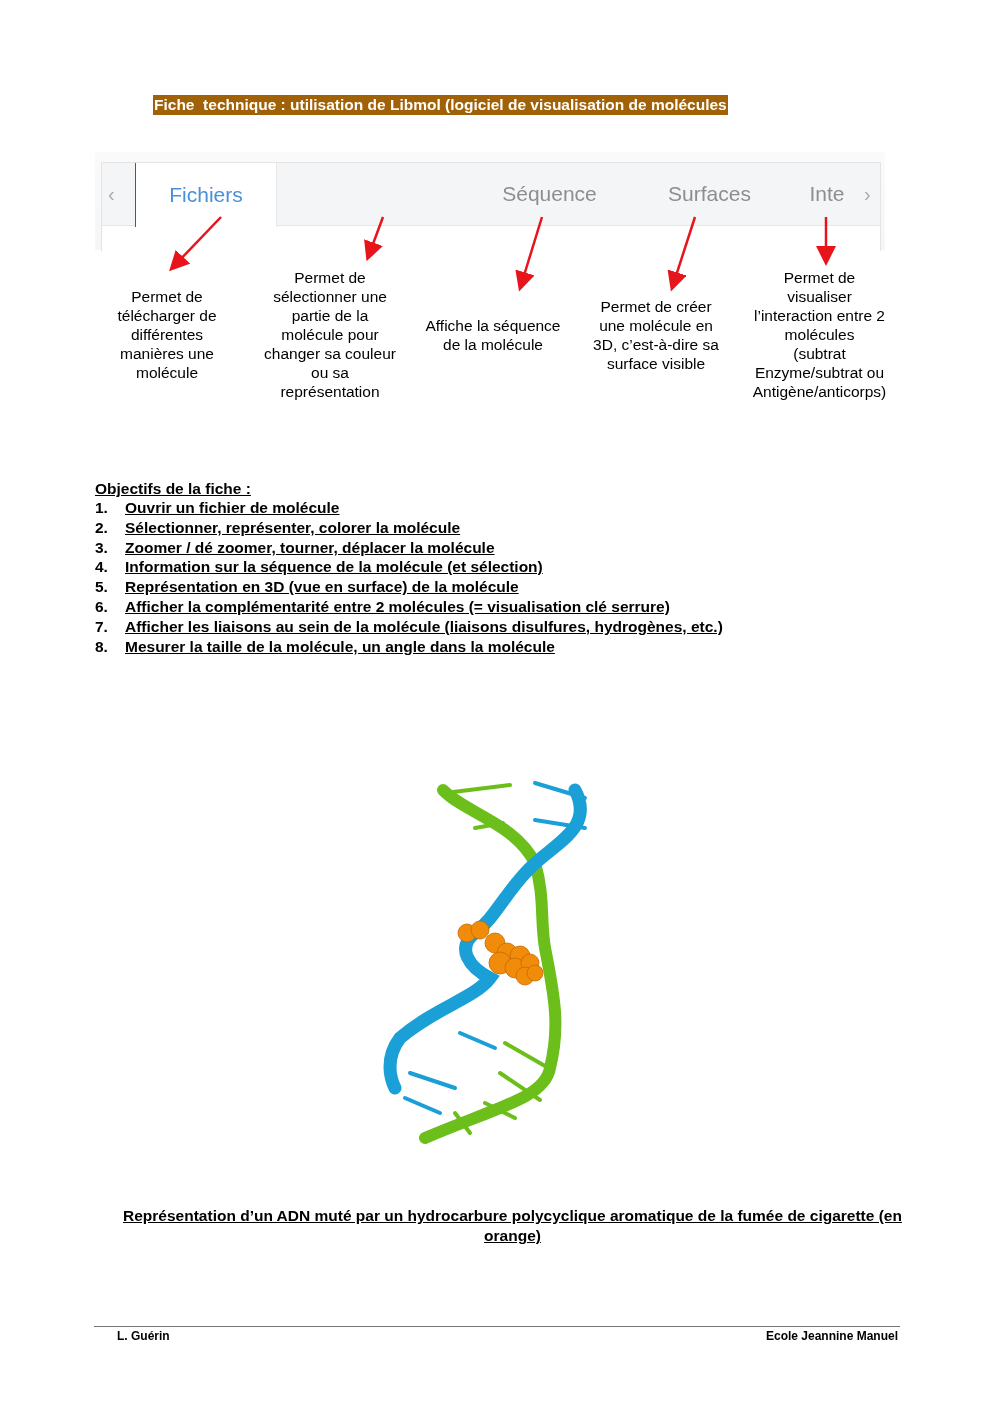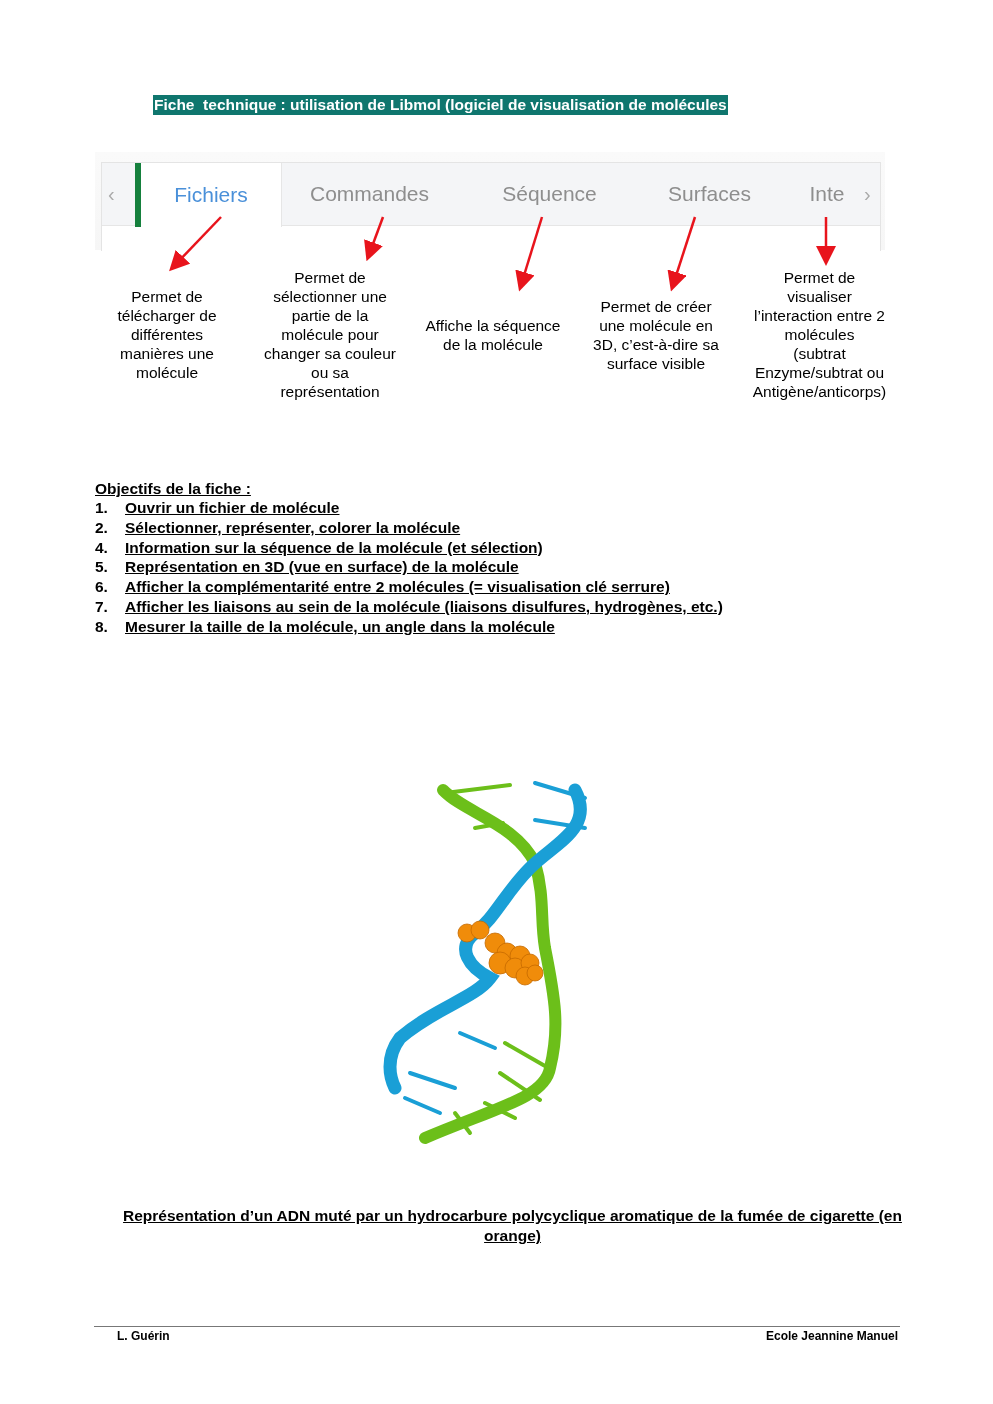--- a/index.html
+++ b/index.html
@@ -1,22 +1,22 @@
 <!DOCTYPE html>
 <html><head>
 <meta charset="utf-8">
 <style>
   html, body { margin:0; padding:0; background:#fff; }
   body { width:993px; height:1404px; position:relative; overflow:hidden; font-family:"Liberation Sans", sans-serif; color:#000; }
-  .title { position:absolute; left:153px; top:95px; background:#0f766e; color:#fff; font-weight:bold; font-size:15.5px; line-height:20px; padding:0 1px; white-space:pre; }
+  .title { position:absolute; left:153px; top:95px; background:#a16207; color:#fff; font-weight:bold; font-size:15.5px; line-height:20px; padding:0 1px; white-space:pre; }
   .tabs-shot { position:absolute; left:95px; top:152px; width:790px; height:98px; background:linear-gradient(#fafafa,#f6f6f6); }
   .tabs-inner { position:absolute; left:6px; top:10px; width:778px; height:88px; border:1px solid #e4e4e4; border-bottom:none; background:#fff; }
   .tabbar { position:absolute; left:0; top:0; width:778px; height:62px; background:#f4f5f7; border-bottom:1px solid #e6e6e6; }
   .tab { position:absolute; top:0; height:62px; display:flex; align-items:center; justify-content:center; font-size:21px; color:#8e8e8e; font-family:"Liberation Sans", sans-serif; }
-  .tab.active { background:#fff; color:#4a90d9; height:64px; border-right:1px solid #e6e6e6; border-left:6px solid #15803d; }
+  .tab.active { background:#fff; color:#4a90d9; height:64px; border-right:1px solid #e6e6e6; border-left:1px solid #15803d; }
   .chev { position:absolute; top:20px; font-size:20px; color:#aaa; }
   .desc { position:absolute; text-align:center; font-size:15.5px; line-height:19px; }
   .arrows { position:absolute; left:0; top:0; }
   .h-obj { position:absolute; left:95px; top:480px; font-weight:bold; font-size:15.5px; text-decoration:underline; }
   .list { position:absolute; left:95px; top:498px; margin:0; padding:0; list-style:none; font-weight:bold; font-size:15.5px; }
   .list li { height:19.8px; line-height:19.8px; white-space:nowrap;text-decoration:underline; }
   .list .num { display:inline-block; width:30px; }
   .mol { position:absolute; left:375px; top:768px; width:240px; height:385px; }
   .caption { position:absolute; left:100px; width:793px; top:1206px; text-align:center; font-weight:bold; font-size:15.5px; line-height:20px; text-decoration:underline;margin-left:16px; }
   .footer-line { position:absolute; left:94px; top:1326px; width:806px; height:1px; background:#777; }
@@ -27,23 +27,20 @@
 <body>
 
 <div class="title">Fiche  technique : utilisation de Libmol (logiciel de visualisation de molécules</div>
 
 <div class="tabs-shot">
   <div class="tabs-inner">
     <div class="tabbar">
       <span class="chev" style="left:6px">‹</span>
       <div class="tab active" style="left:33px;width:140px">
           <span>Fichiers</span>
-        </div>
-      <div class="tab" style="left:180px;width:175px">
-          <span>Commandes</span>
         </div>
       <div class="tab" style="left:365px;width:165px">
           <span>Séquence</span>
         </div>
       <div class="tab" style="left:535px;width:145px">
           <span>Surfaces</span>
         </div>
       <div class="tab" style="left:695px;width:60px">
           <span>Inte</span>
         </div>
@@ -100,20 +97,21 @@
     <div>molécules</div>
     <div>(subtrat</div>
     <div>Enzyme/subtrat ou</div>
     <div>Antigène/anticorps)</div>
 </div>
 
 <div class="h-obj">Objectifs de la fiche :</div>
 <ul class="list">
   <li><span class="num">1.</span><span>Ouvrir un fichier de molécule</span></li>
   <li><span class="num">2.</span><span>Sélectionner, représenter, colorer la molécule</span></li>
+  <li><span class="num">3.</span><span>Zoomer / dé zoomer, tourner, déplacer la molécule</span></li>
   <li><span class="num">4.</span><span>Information sur la séquence de la molécule (et sélection)</span></li>
   <li><span class="num">5.</span><span>Représentation en 3D (vue en surface) de la molécule</span></li>
   <li><span class="num">6.</span><span>Afficher la complémentarité entre 2 molécules (= visualisation clé serrure)</span></li>
   <li><span class="num">7.</span><span>Afficher les liaisons au sein de la molécule (liaisons disulfures, hydrogènes, etc.)</span></li>
   <li><span class="num">8.</span><span>Mesurer la taille de la molécule, un angle dans la molécule</span></li>
 </ul>
 
 <svg class="mol" viewBox="0 0 240 385">
 
   <g stroke="#6cbf1a" stroke-width="4" stroke-linecap="round">

